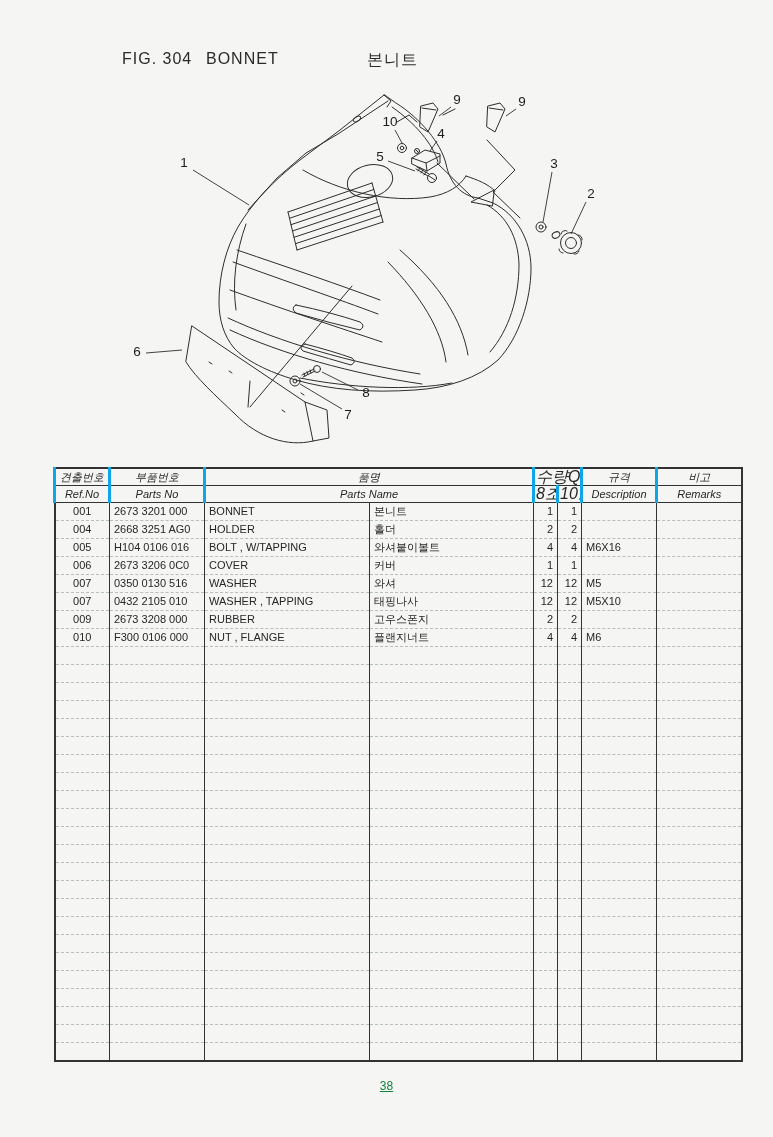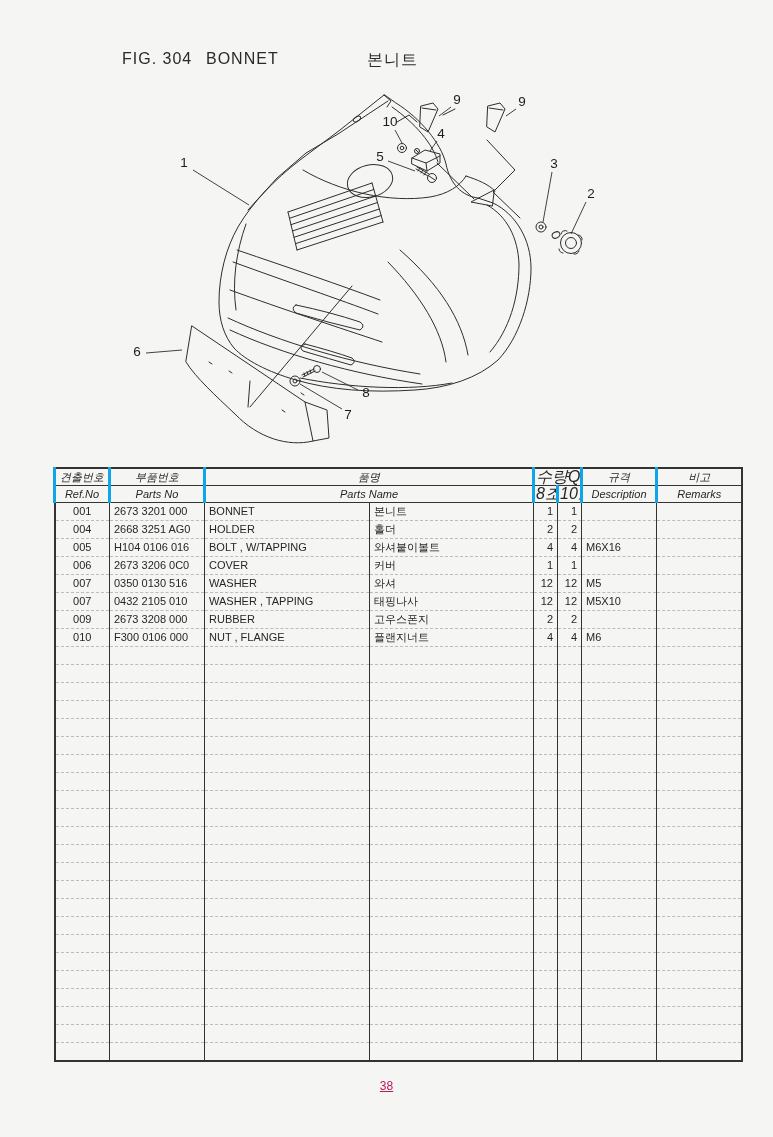--- a/index.html
+++ b/index.html
@@ -29,21 +29,21 @@
   }
   .parts-table th.h-small{font-size:16px;}
   .parts-table td{
     border-left:1px solid #333;border-bottom:1px dashed #b7c0b5;
     height:17px;line-height:17px;padding:0 4px;white-space:nowrap;overflow:hidden;
   }
   .parts-table td.c-ref{text-align:center;padding:0 1px;margin-top:20px;}
   .parts-table td.c-qty{text-align:right;padding:0 4px 0 1px;}
   .parts-table td.c-part,.parts-table td.c-nameen,.parts-table td.c-nameko,
   .parts-table td.c-desc,.parts-table td.c-rem{text-align:left;}
-  .page-num{position:absolute;top:1079px;left:0;width:773px;text-align:center;font-size:12px;color:#be185d;text-decoration:underline;}
+  .page-num{position:absolute;top:1079px;left:0;width:773px;text-align:center;font-size:12px;color:#15803d;text-decoration:underline;}
 </style>
 </head>
 <body>
 
 <div class="page">
 
   <div class="title">
     <span class="t-label">FIG. 304</span>
     <span class="t-en">BONNET</span>
     <span class="t-ko">본니트</span>

